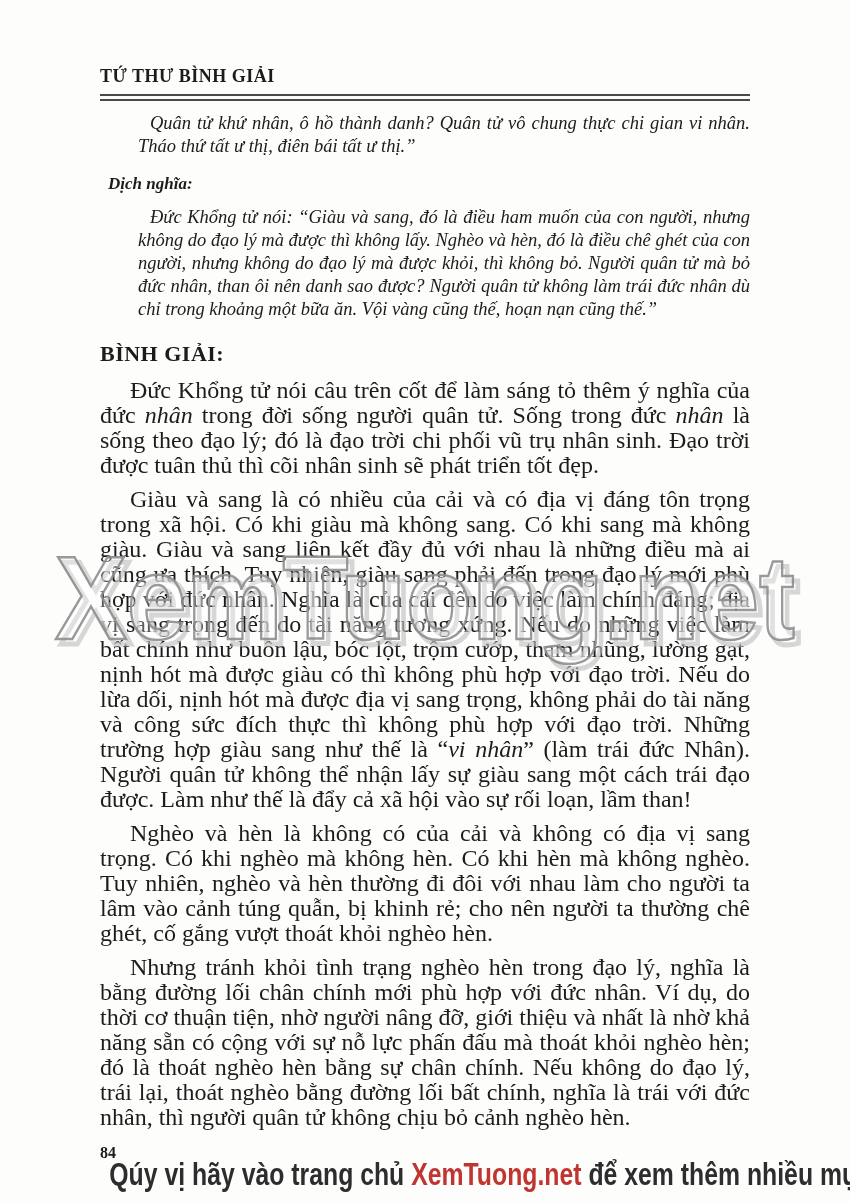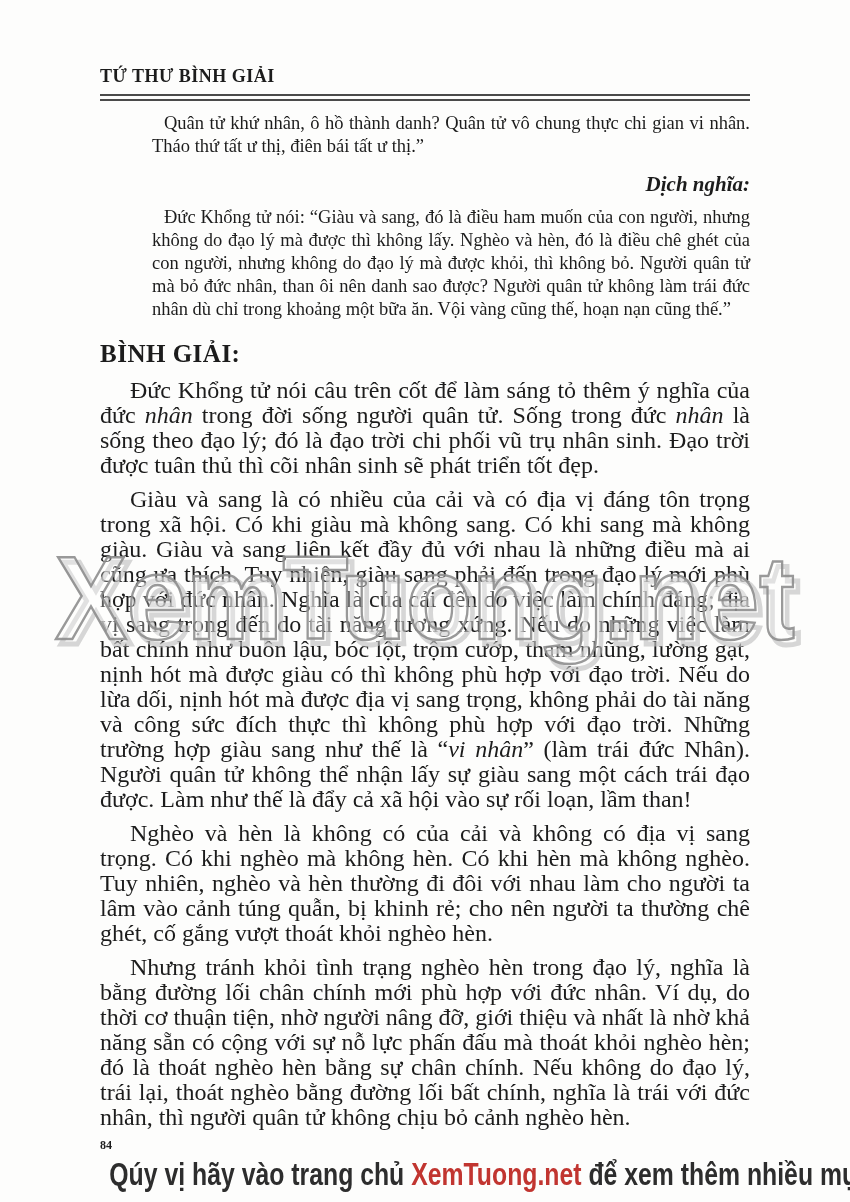--- a/index.html
+++ b/index.html
@@ -13,39 +13,39 @@
     position:absolute;left:100px;top:65px;width:650px;
   }
   .running-header{
     font-weight:bold;font-size:18px;line-height:22px;letter-spacing:.5px;
   }
   .double-rule{
     margin-top:7px;height:3px;
     border-top:2px solid #4a4a4a;border-bottom:2px solid #4a4a4a;
   }
   .quote{
-    margin:11px 0 0 52px;text-indent:12px;
-    font-size:18.5px;line-height:23px;
+    margin:11px 0 0 38px;text-indent:12px;
+    font-style:italic;font-size:18.5px;line-height:23px;
     text-align:justify;
   }
   .translation{margin-top:8px;}
   .dich-nghia{
     margin:12px 0 0 8px;font-style:italic;font-weight:bold;
-    font-size:21px;line-height:28px;text-align:right;
+    font-size:17px;line-height:28px;
   }
   .binh-giai{
     margin:18px 0 0 0;font-weight:bold;
-    font-size:25px;line-height:30px;letter-spacing:.5px;
+    font-size:22px;line-height:30px;letter-spacing:.5px;
   }
   .body-par{
     margin:9px 0 0 0;text-indent:30px;
     font-size:24px;line-height:25px;text-align:justify;
   }
   .page-number{
-    margin-top:8px;font-weight:bold;font-size:12px;
+    margin-top:14px;font-weight:bold;font-size:16px;
   }
   .watermark{
     position:absolute;left:40px;top:528px;width:770px;height:150px;
     pointer-events:none;z-index:5;
   }
   .footer{
     position:absolute;left:0;bottom:4px;width:850px;height:46px;
     text-align:center;white-space:nowrap;
   }
   .footer-inner{

